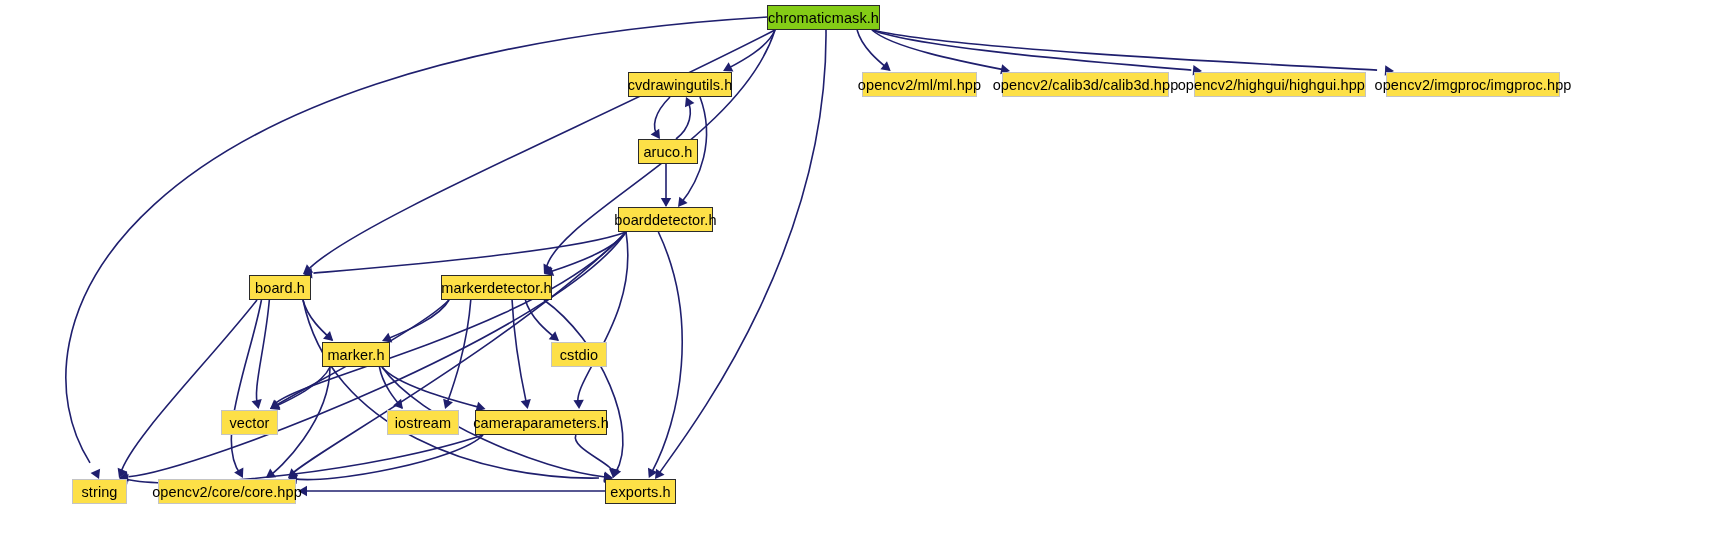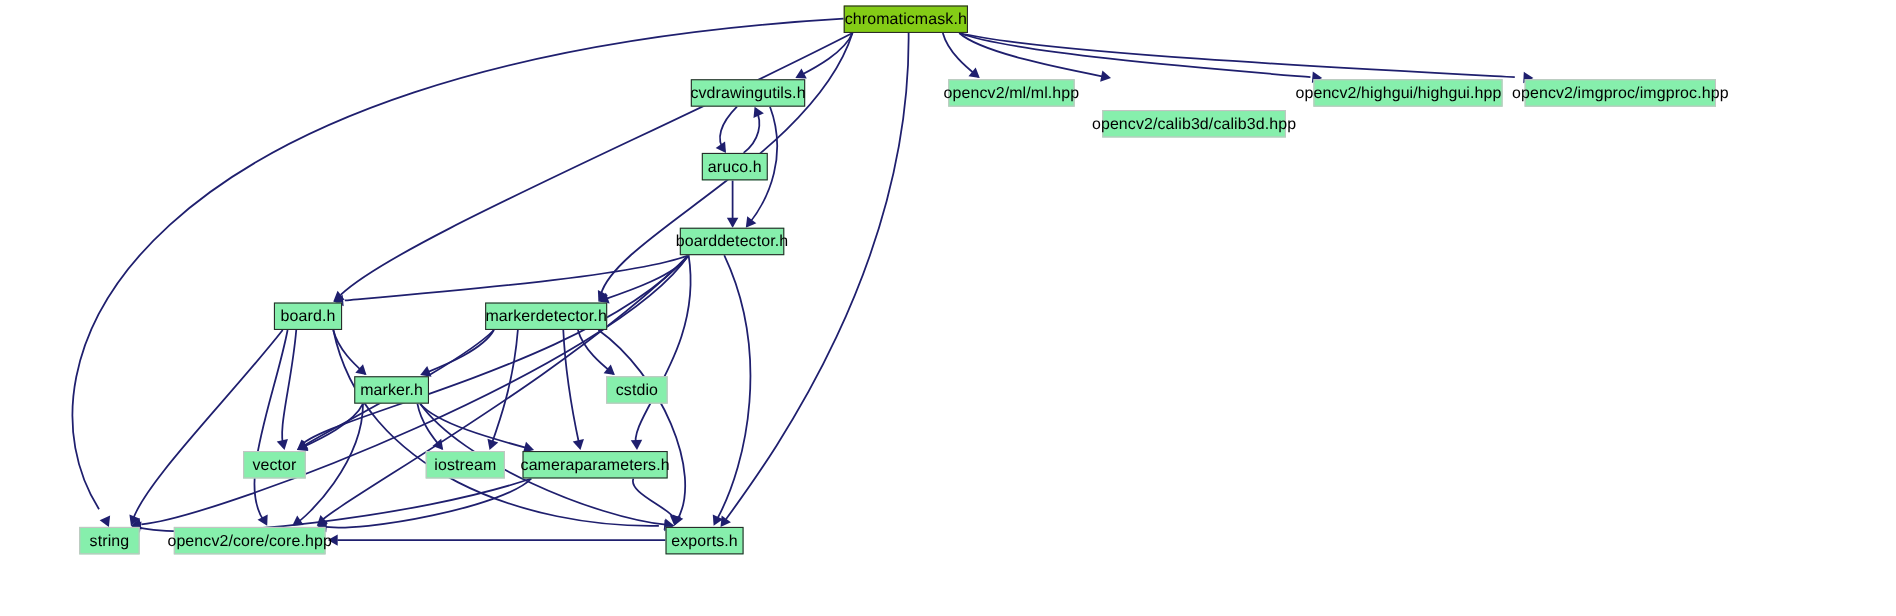--- a/index.html
+++ b/index.html
@@ -33,21 +33,21 @@
   }
   .node {
     position: absolute;
     box-sizing: border-box;
     display: flex;
     align-items: center;
     justify-content: center;
     white-space: nowrap;
     font-size: 14.5px;
     color: #000000;
-    background: #86efac;
+    background: #fde047;
     border: 1px solid #c4c4c4;
     height: 25px;
     letter-spacing: 0.1px;
   }
   .node.strong {
     border: 1.6px solid #2b2b2b;
   }
   .node.root {
     background: #84cc16;
     border: 1.6px solid #2b2b2b;
@@ -144,21 +144,21 @@
   <div id="node-layer">
       <div class="node root" style="left: 767px; top: 5px; width: 113px;">
         <span>chromaticmask.h</span>
       </div>
       <div class="node strong" style="left: 628px; top: 72px; width: 104px;">
         <span>cvdrawingutils.h</span>
       </div>
       <div class="node" style="left: 862px; top: 72px; width: 115px;">
         <span>opencv2/ml/ml.hpp</span>
       </div>
-      <div class="node" style="left: 1002px; top: 72px; width: 167px; margin-top: 28px;">
+      <div class="node" style="left: 1002px; top: 72px; width: 167px;">
         <span>opencv2/calib3d/calib3d.hpp</span>
       </div>
       <div class="node" style="left: 1194px; top: 72px; width: 172px; justify-content: flex-end;">
         <span>opencv2/highgui/highgui.hpp</span>
       </div>
       <div class="node" style="left: 1386px; top: 72px; width: 174px;">
         <span>opencv2/imgproc/imgproc.hpp</span>
       </div>
       <div class="node strong" style="left: 638px; top: 139px; width: 60px;">
         <span>aruco.h</span>

